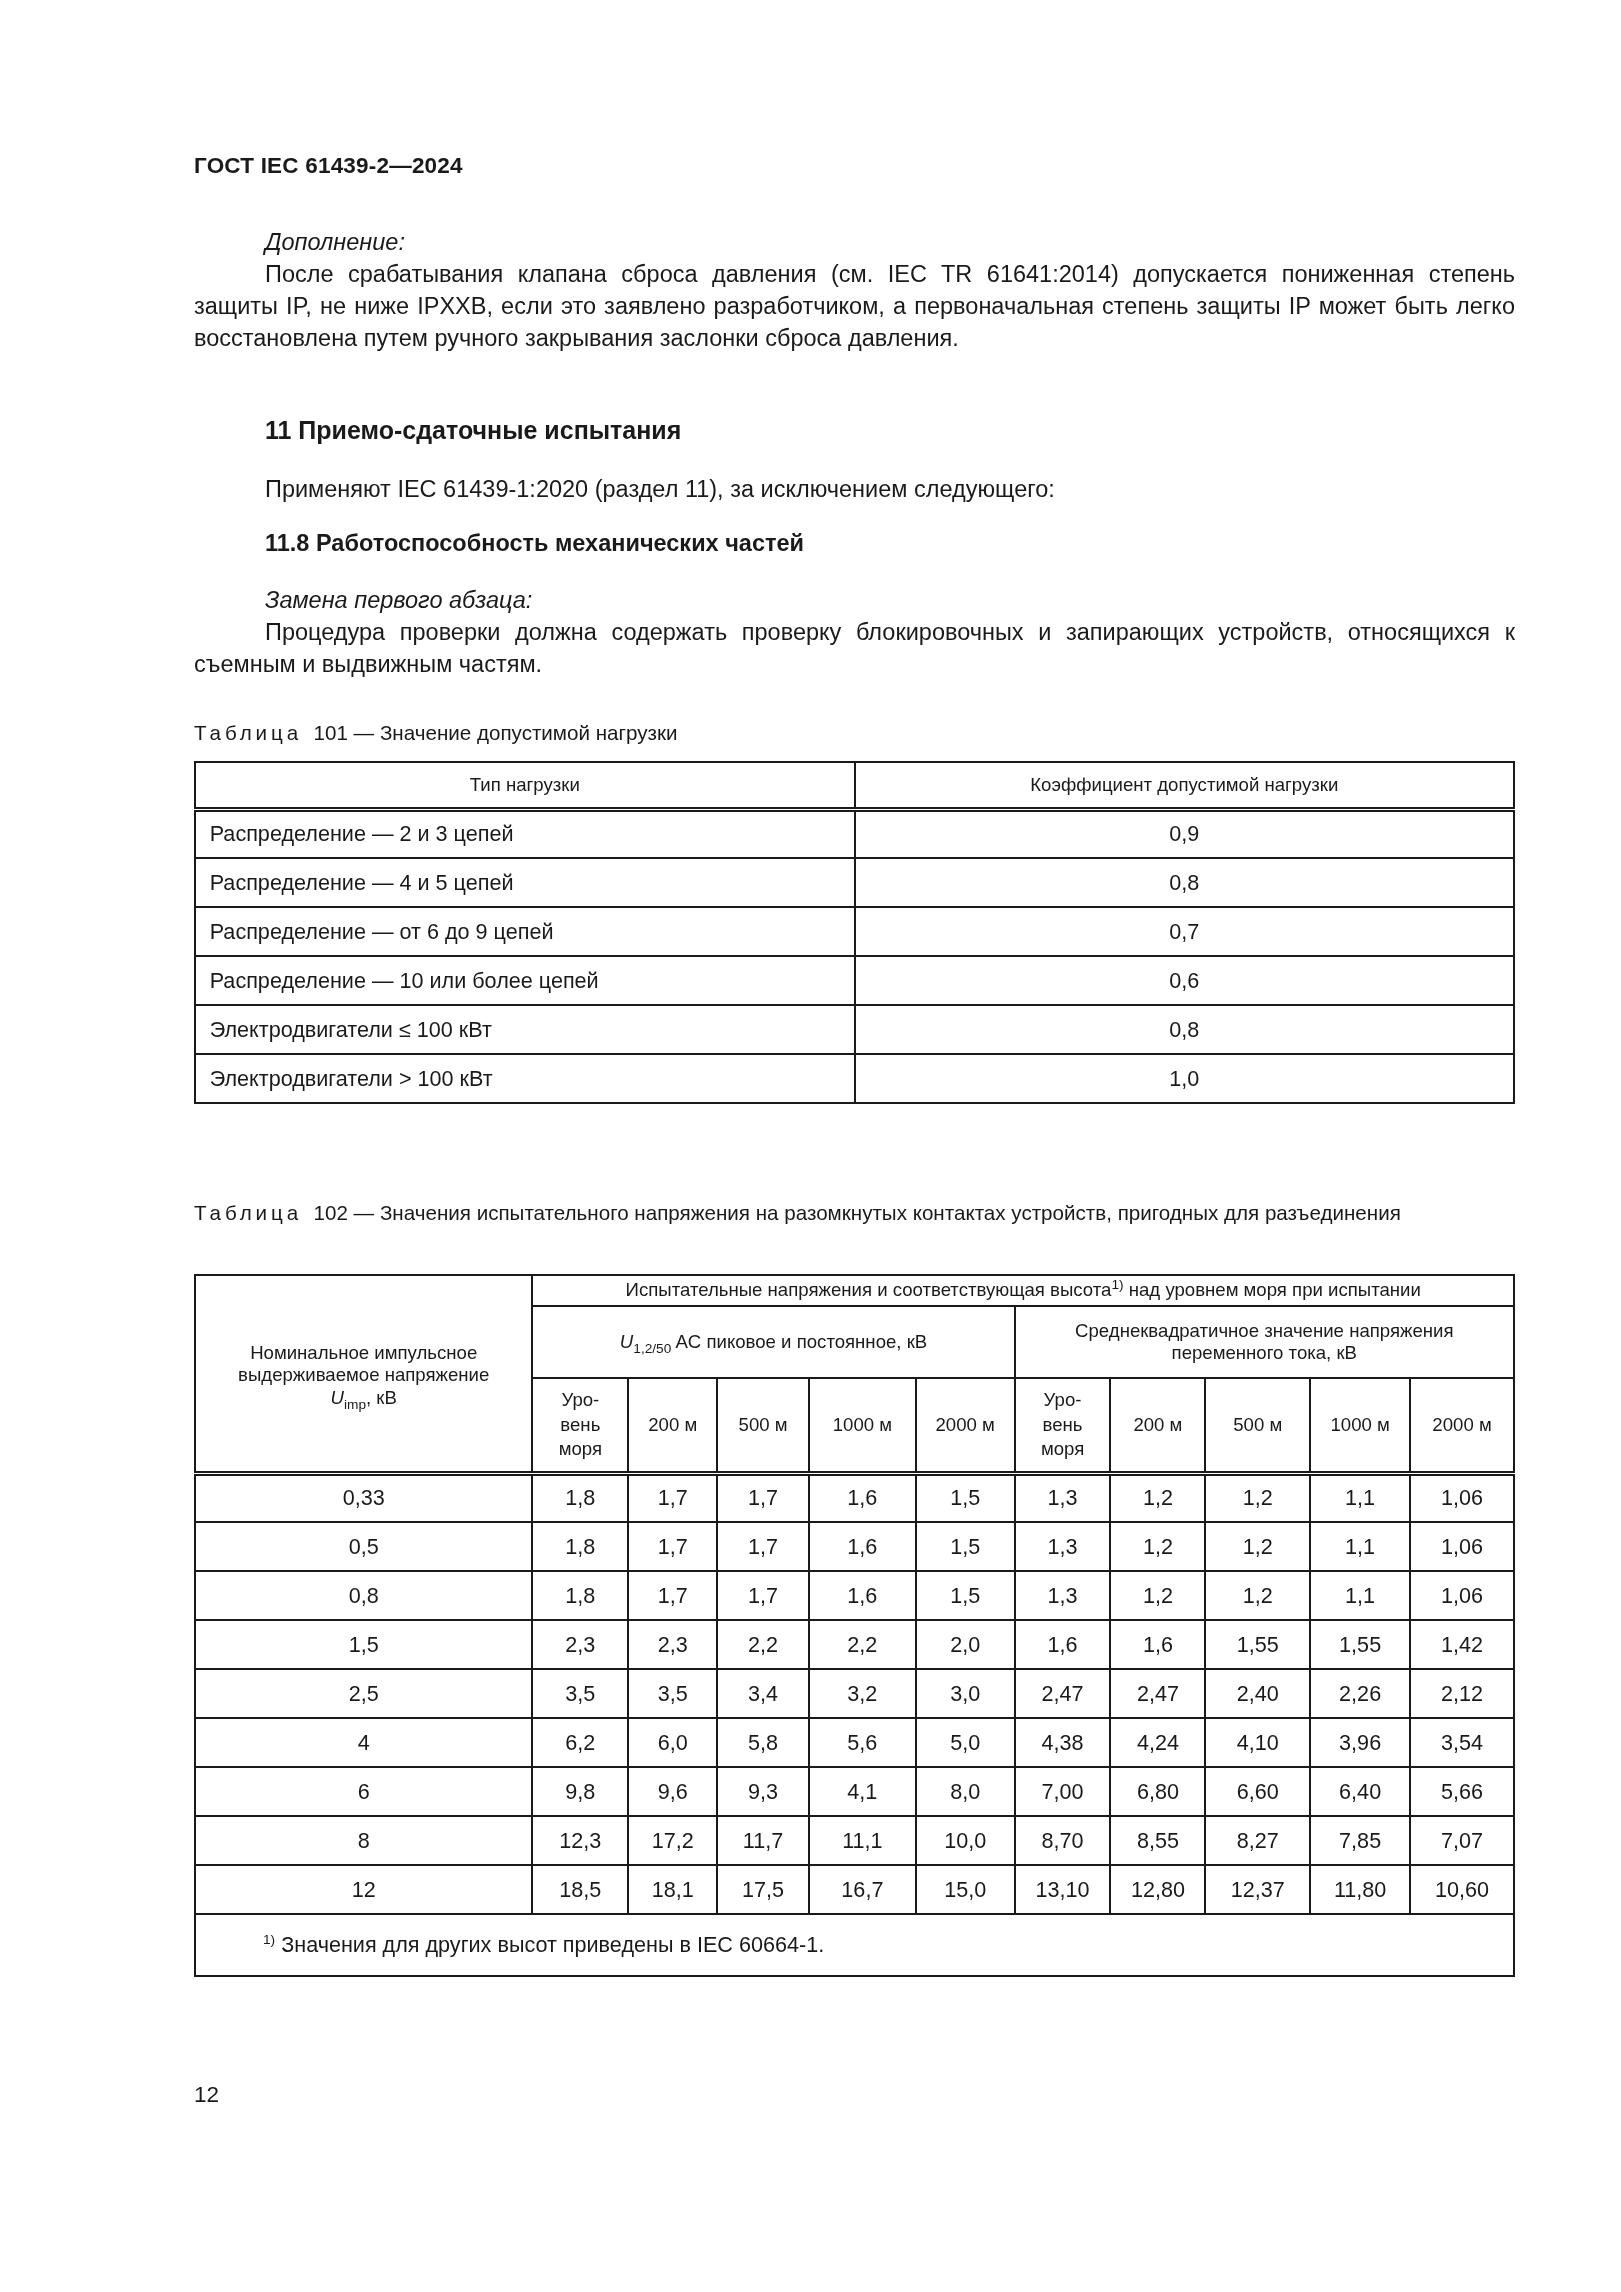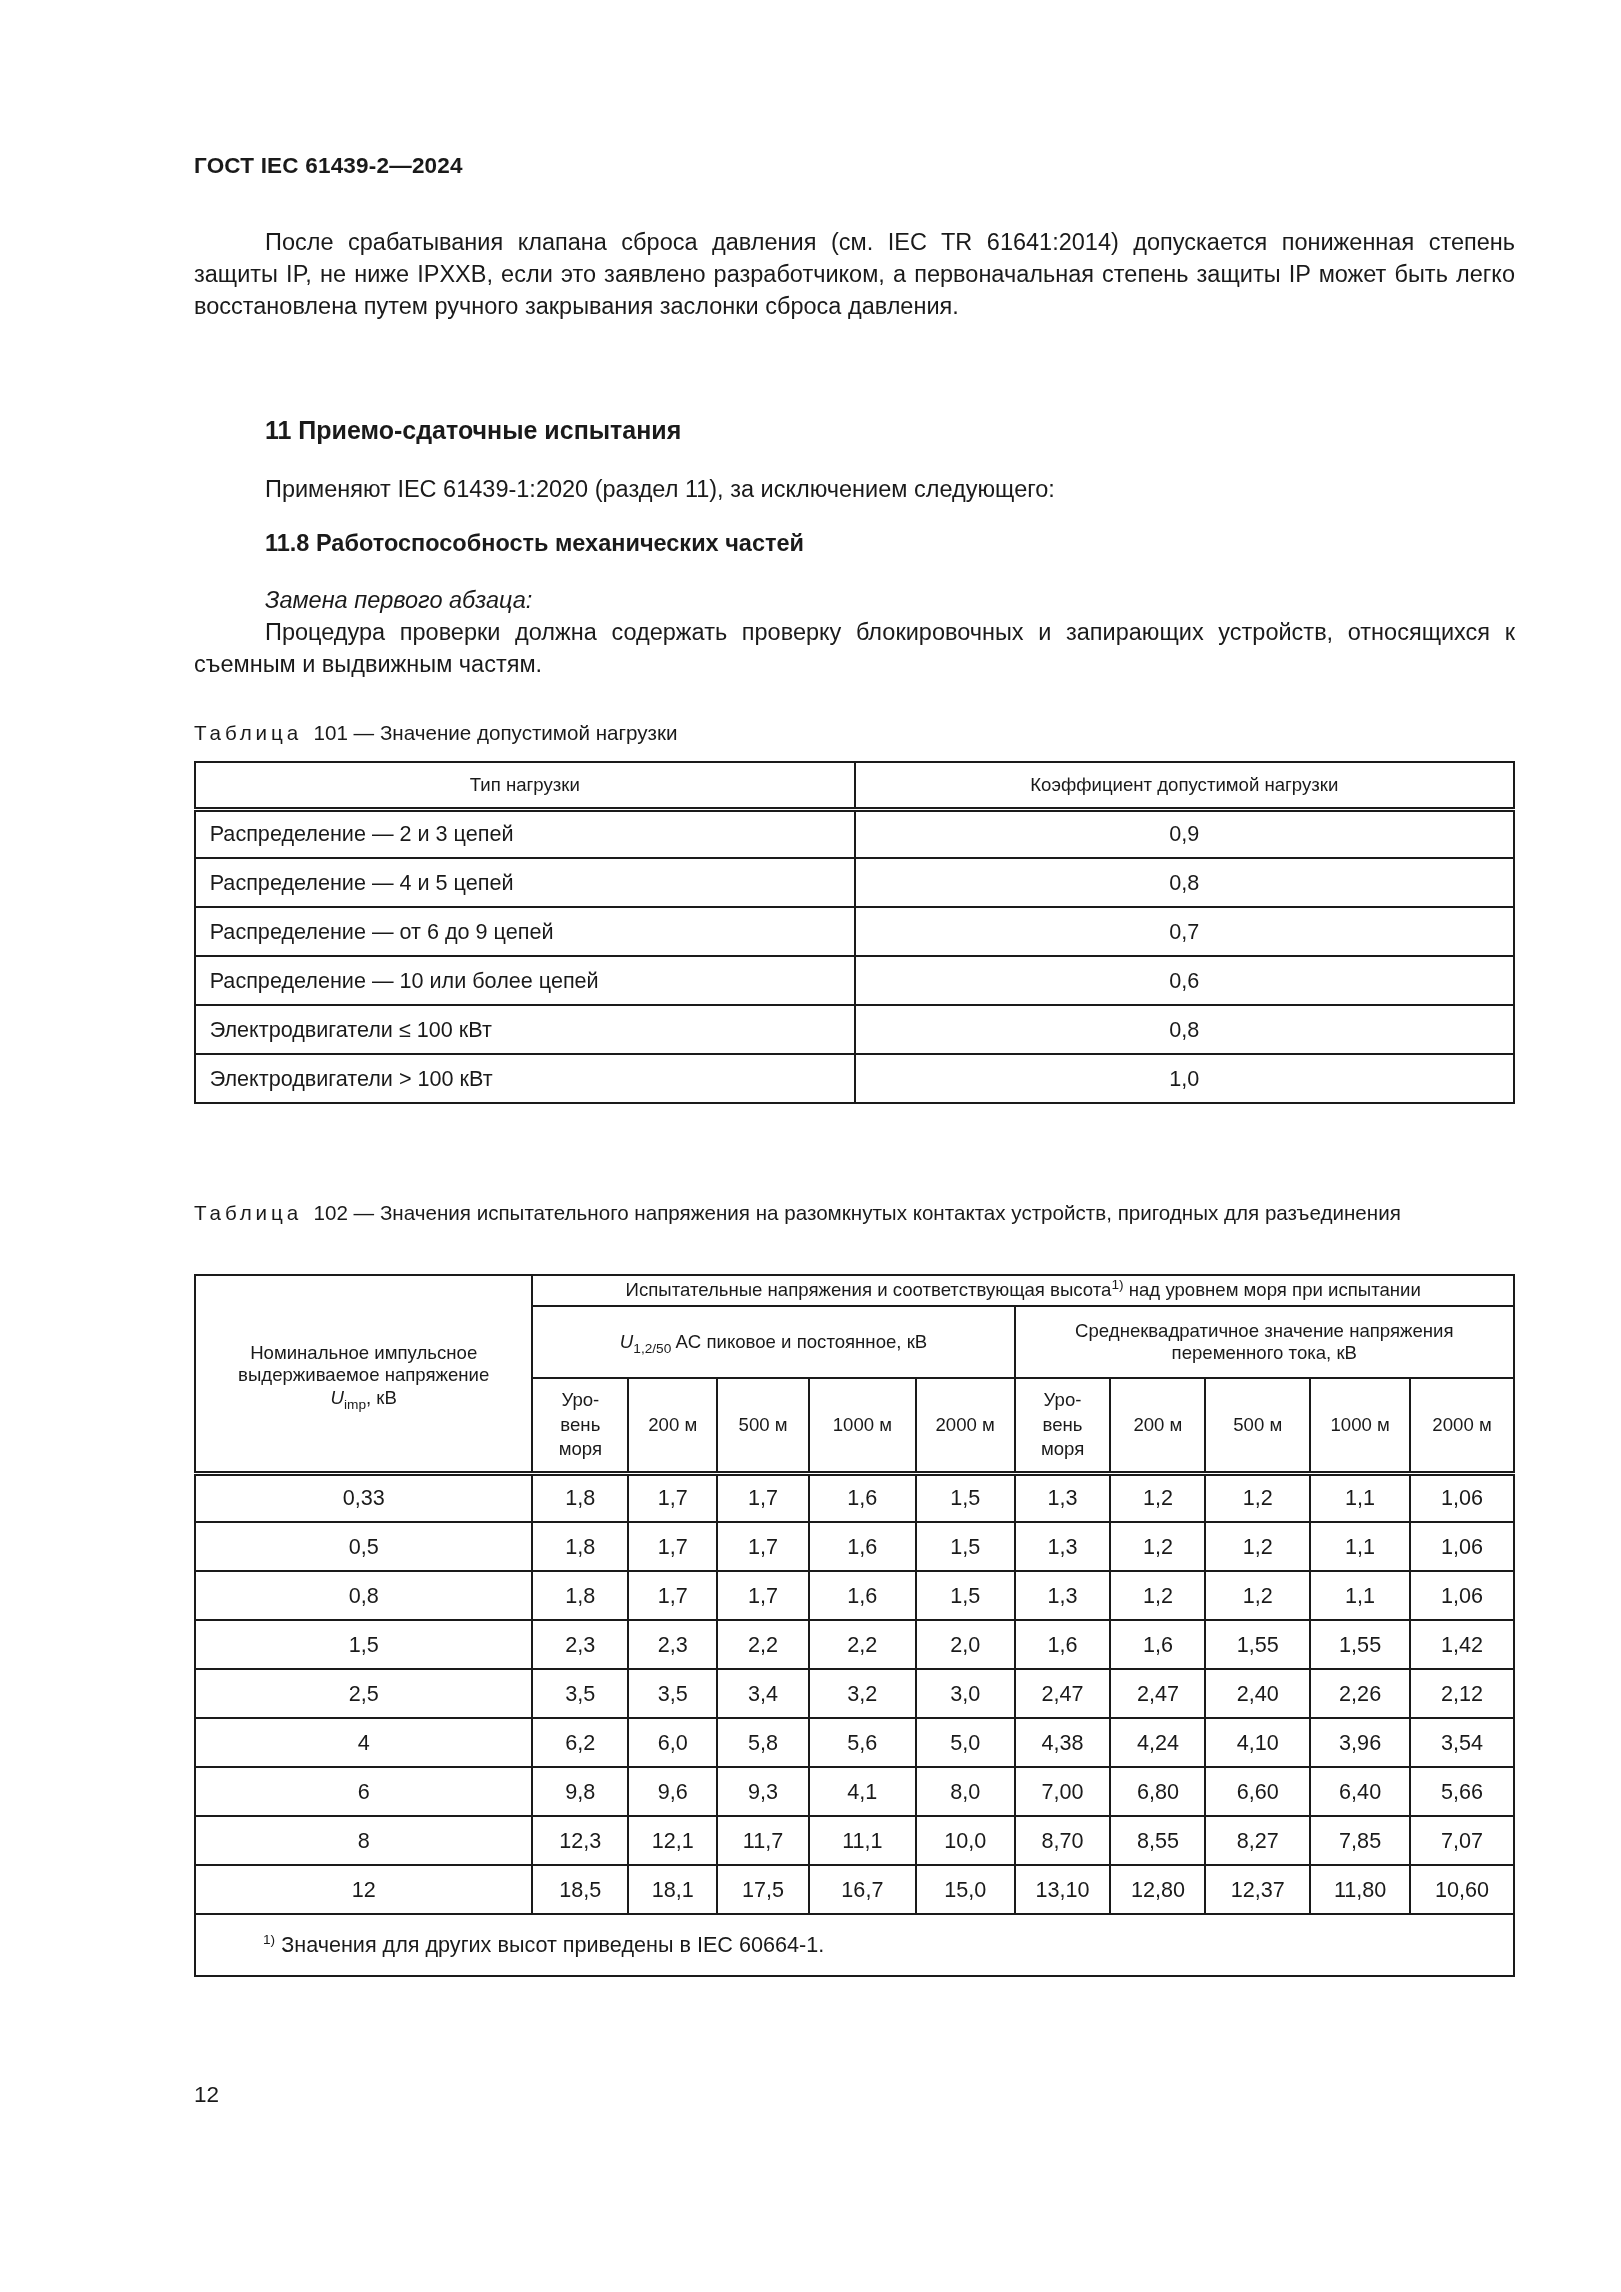--- a/index.html
+++ b/index.html
@@ -66,20 +66,21 @@
   sub { font-size: 13.7px; vertical-align: sub; line-height: 0; }
 
   .page-num { left: 194px; top: 2082px; font-size: 22.5px; }
 </style>
 </head>
 <body>
 
 <div class="abs doc-header">ГОСТ IEC 61439-2—2024</div>
 
 <div class="abs p" style="top:226px;">
+  <div class="pad italic">Дополнение:</div>
   <div class="indent justify">После срабатывания клапана сброса давления (см. IEC TR 61641:2014) допускается пониженная степень защиты IP, не ниже IPXXB, если это заявлено разработчиком, а первоначальная степень защиты IP может быть легко восстановлена путем ручного закрывания заслонки сброса давления.</div>
 </div>
 
 <div class="abs h1" style="top:416px;">11 Приемо-сдаточные испытания</div>
 <div class="abs p" style="top:473px;">
   <div class="pad">Применяют IEC 61439-1:2020 (раздел 11), за исключением следующего:</div>
 </div>
 
 <div class="abs h2" style="top:530px;">11.8 Работоспособность механических частей</div>
 <div class="abs p" style="top:584px;">
@@ -269,21 +270,21 @@
         <td>8,0</td>
         <td>7,00</td>
         <td>6,80</td>
         <td>6,60</td>
         <td>6,40</td>
         <td>5,66</td>
       </tr>
       <tr>
         <td>8</td>
         <td>12,3</td>
-        <td>12,1</td>
+        <td>17,2</td>
         <td>11,7</td>
         <td>11,1</td>
         <td>10,0</td>
         <td>8,70</td>
         <td>8,55</td>
         <td>8,27</td>
         <td>7,85</td>
         <td>7,07</td>
       </tr>
       <tr>

